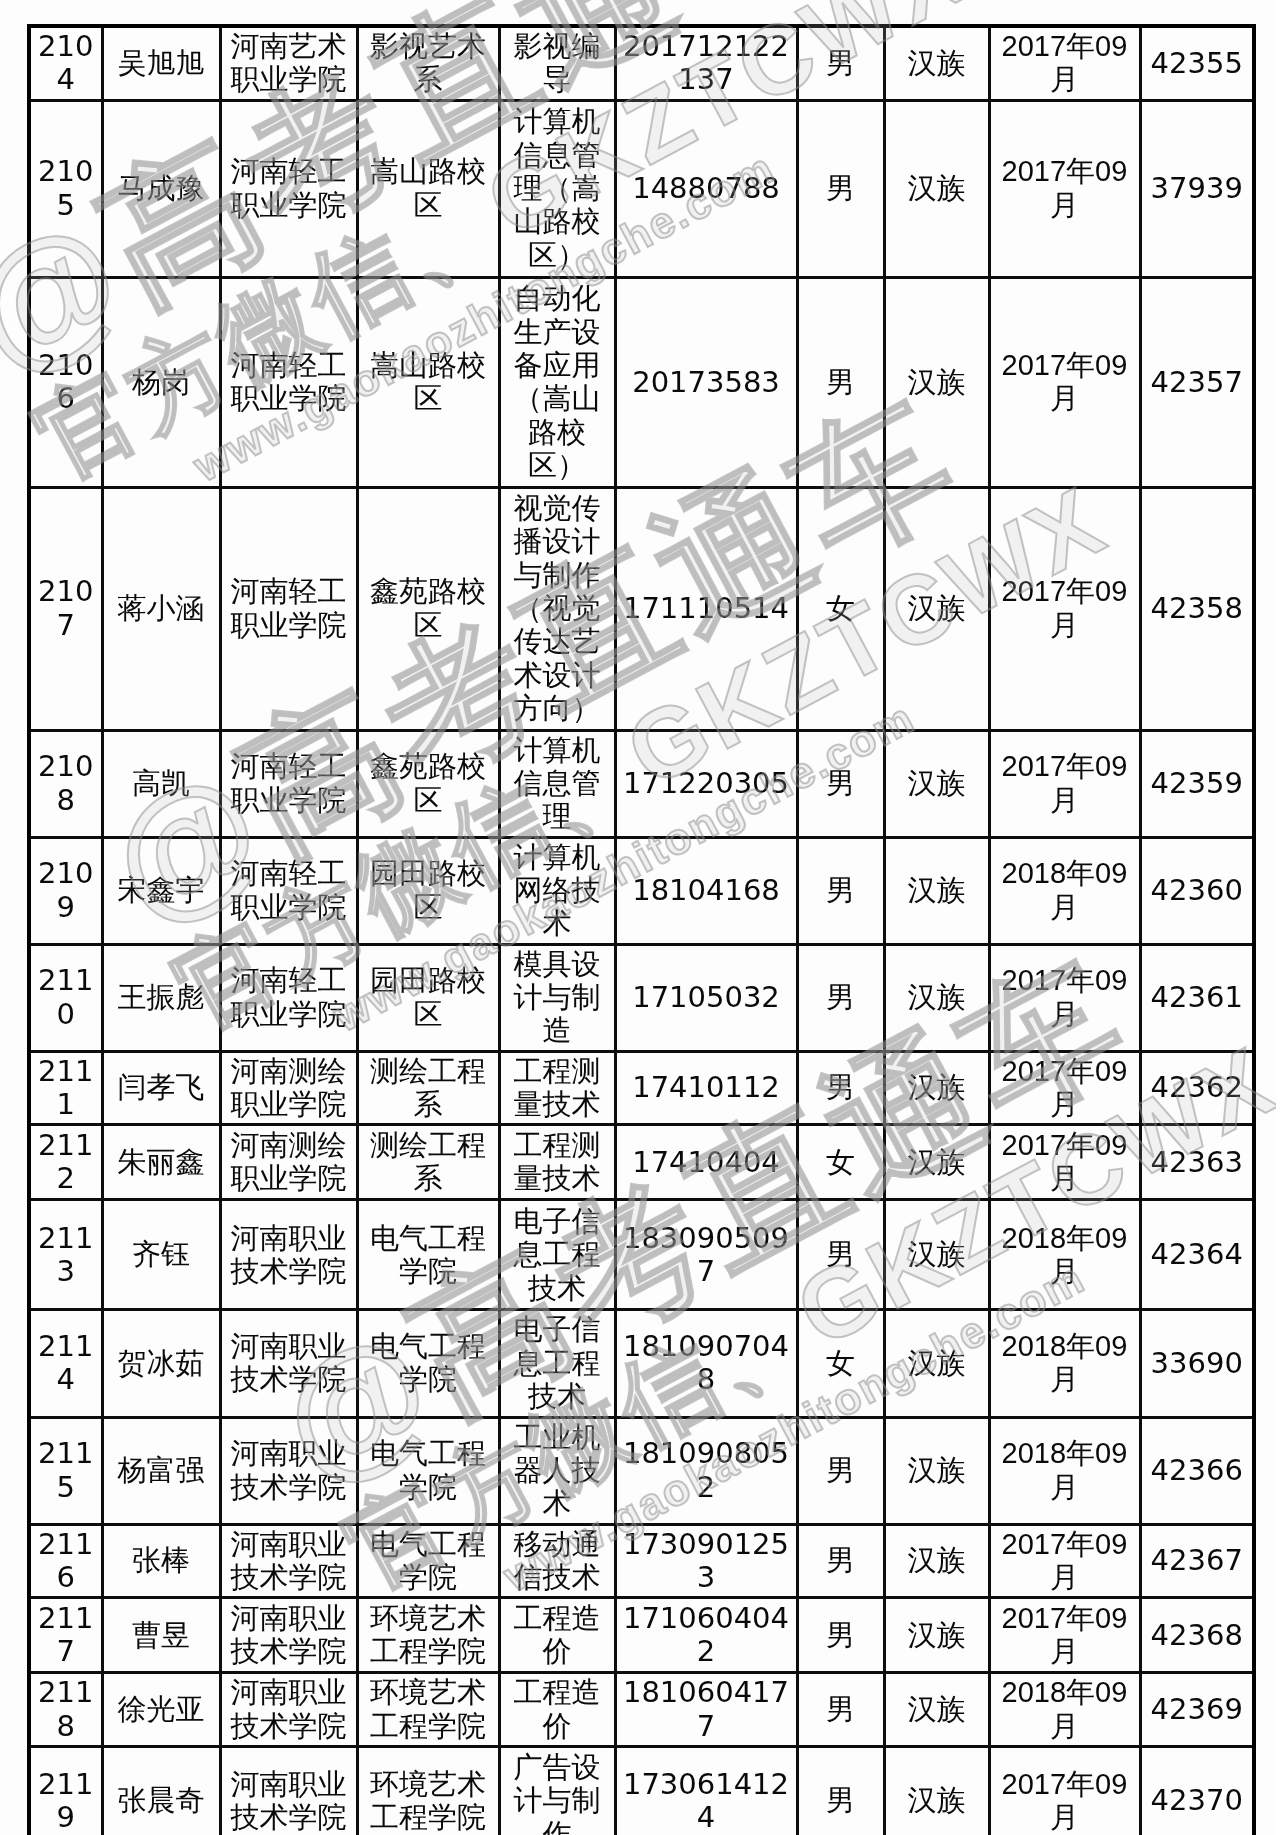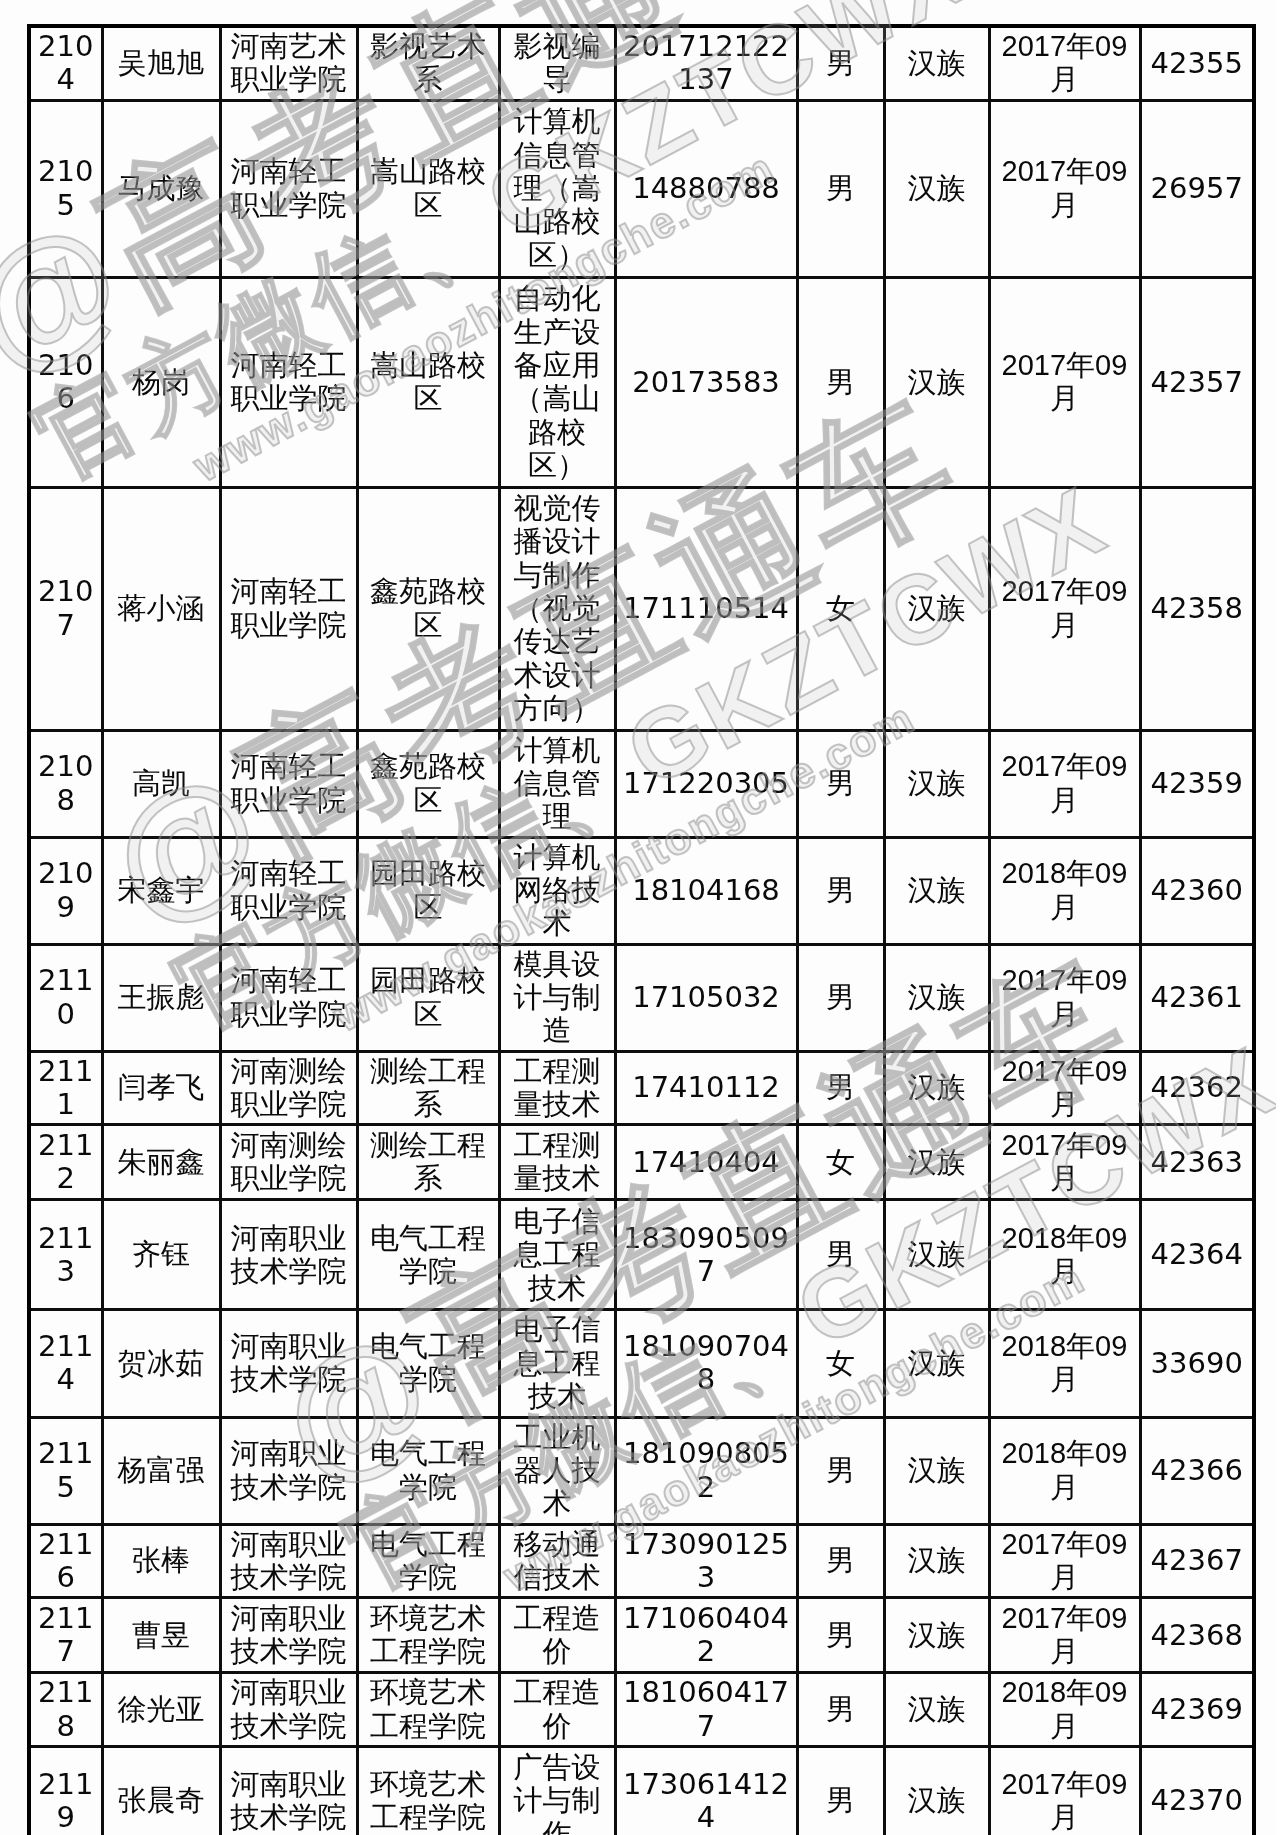--- a/index.html
+++ b/index.html
@@ -72,21 +72,21 @@
         <tr style="height: 177px;">
           <td class="col-no">2105</td>
           <td class="col-name">马成豫</td>
           <td class="col-school">河南轻工职业学院</td>
           <td class="col-department">嵩山路校区</td>
           <td class="col-major">计算机信息管理（嵩山路校区）</td>
           <td class="col-student_id">14880788</td>
           <td class="col-gender">男</td>
           <td class="col-ethnicity">汉族</td>
           <td class="col-enroll_date">2017年09月</td>
-          <td class="col-serial">26957</td>
+          <td class="col-serial">37939</td>
         </tr>
         <tr style="height: 210px;">
           <td class="col-no">2106</td>
           <td class="col-name">杨岗</td>
           <td class="col-school">河南轻工职业学院</td>
           <td class="col-department">嵩山路校区</td>
           <td class="col-major">自动化生产设备应用（嵩山路校区）</td>
           <td class="col-student_id">20173583</td>
           <td class="col-gender">男</td>
           <td class="col-ethnicity">汉族</td>

